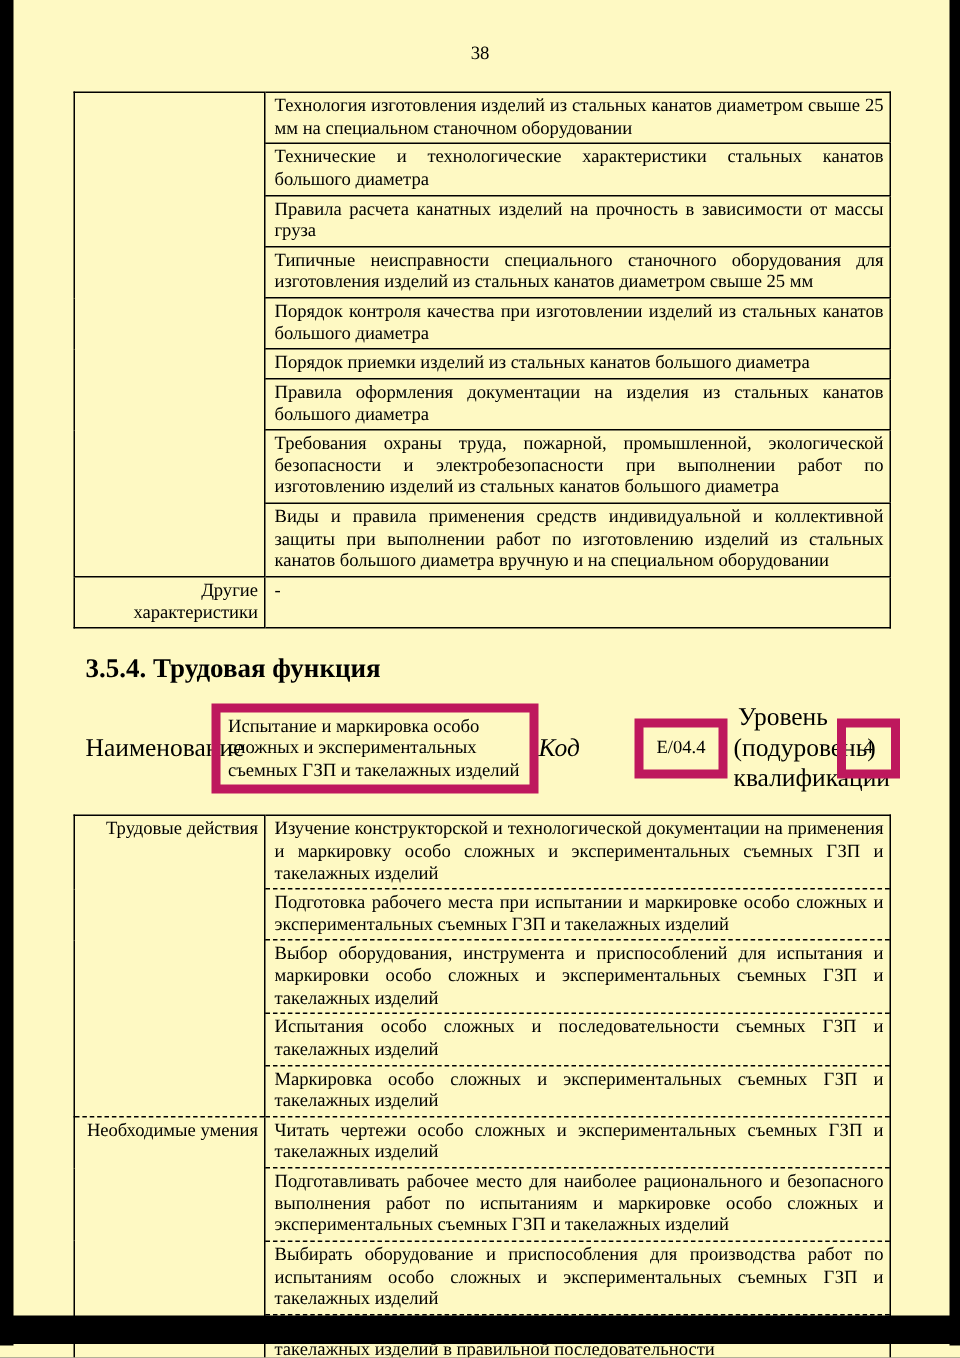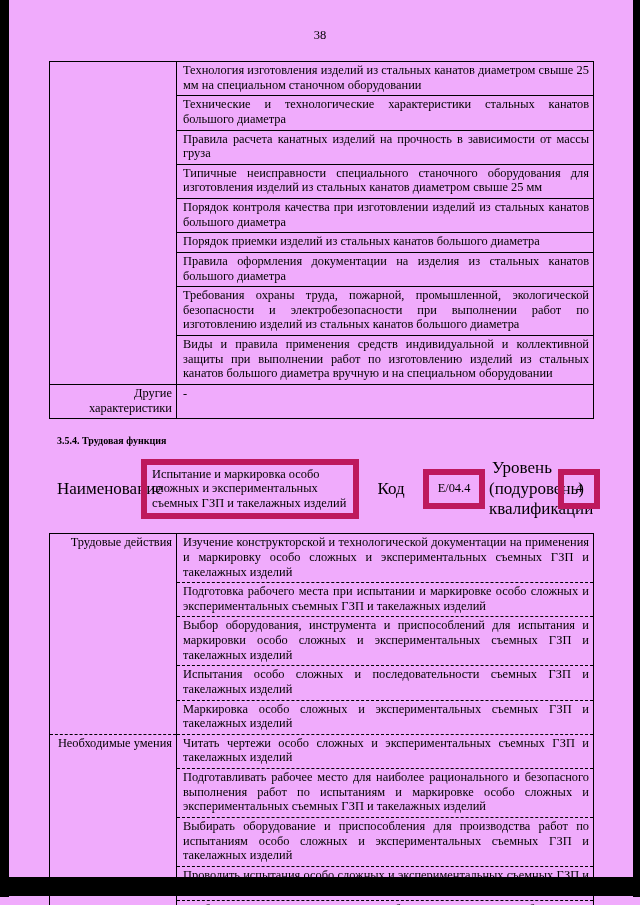--- a/index.html
+++ b/index.html
@@ -1,20 +1,20 @@
 <!DOCTYPE html>
 <html><head>
 <meta charset="utf-8">
 <style>
   html,body { margin:0; padding:0; background:#777; }
   .page {
     position:relative;
     width:640px; height:905px;
     margin:0 auto;
-    background:#f0abfc;
+    background:#fef9c3;
     font-family:"Liberation Serif", serif;
     color:#000;
     overflow:hidden;
   }
   
   .edge { position:absolute; background:#000; z-index:5; }
   .edge-left   { left:0; top:0; width:9px; height:897px; }
   .edge-right  { right:0; top:0; width:7px; height:897px; }
   .edge-bottom { left:0; top:877px; width:640px; height:19px; }
 
@@ -40,42 +40,42 @@
   .t2 { border:1px solid #000; border-bottom:none; }
   .label-cell { width:116px; border-right:1px solid #000; }
   .content-cell { text-align:justify; }
   .t1 .sep { border-top:1px solid #000; }
   .t1 .other-row td { border-top:1px solid #000; }
   .t2 .sep { border-top:1px dashed #000; }
   .t2 .gsep { border-top:1px dashed #000; }
 
   .section-title {
     margin:16px 0 12px 57px;
-    font-size:10px;
+    font-size:18px;
     font-weight:bold;
   }
 
   .func-header {
     margin-left:57px;
     width:545px;
     display:flex;
     align-items:center;
     margin-bottom:14px;
   }
   .fh-label { font-size:17px; }
   .fh-box {
     border:6px solid #be185d;
     box-sizing:border-box;
     display:flex;
     align-items:center;
     font-size:12.4px;
   }
   .name-label { width:84px; }
   .name-box { width:218px; min-height:48px; padding:2px 5px; line-height:1.18; }
-  .code-label { width:64px; text-align:center; }
+  .code-label { width:64px; text-align:left;font-style:italic; }
   .code-box { width:62px; min-height:40px; justify-content:center; text-align:center; }
   .level-label { width:66px; margin-left:4px; font-size:17px; text-align:center; line-height:1.2; }
   .level-box { width:42px; min-height:40px; margin-left:3px; justify-content:center; text-align:center; }
 </style>
 </head>
 <body>
 
 <div class="page">
   <div class="edge edge-left"></div>
   <div class="edge edge-right"></div>

